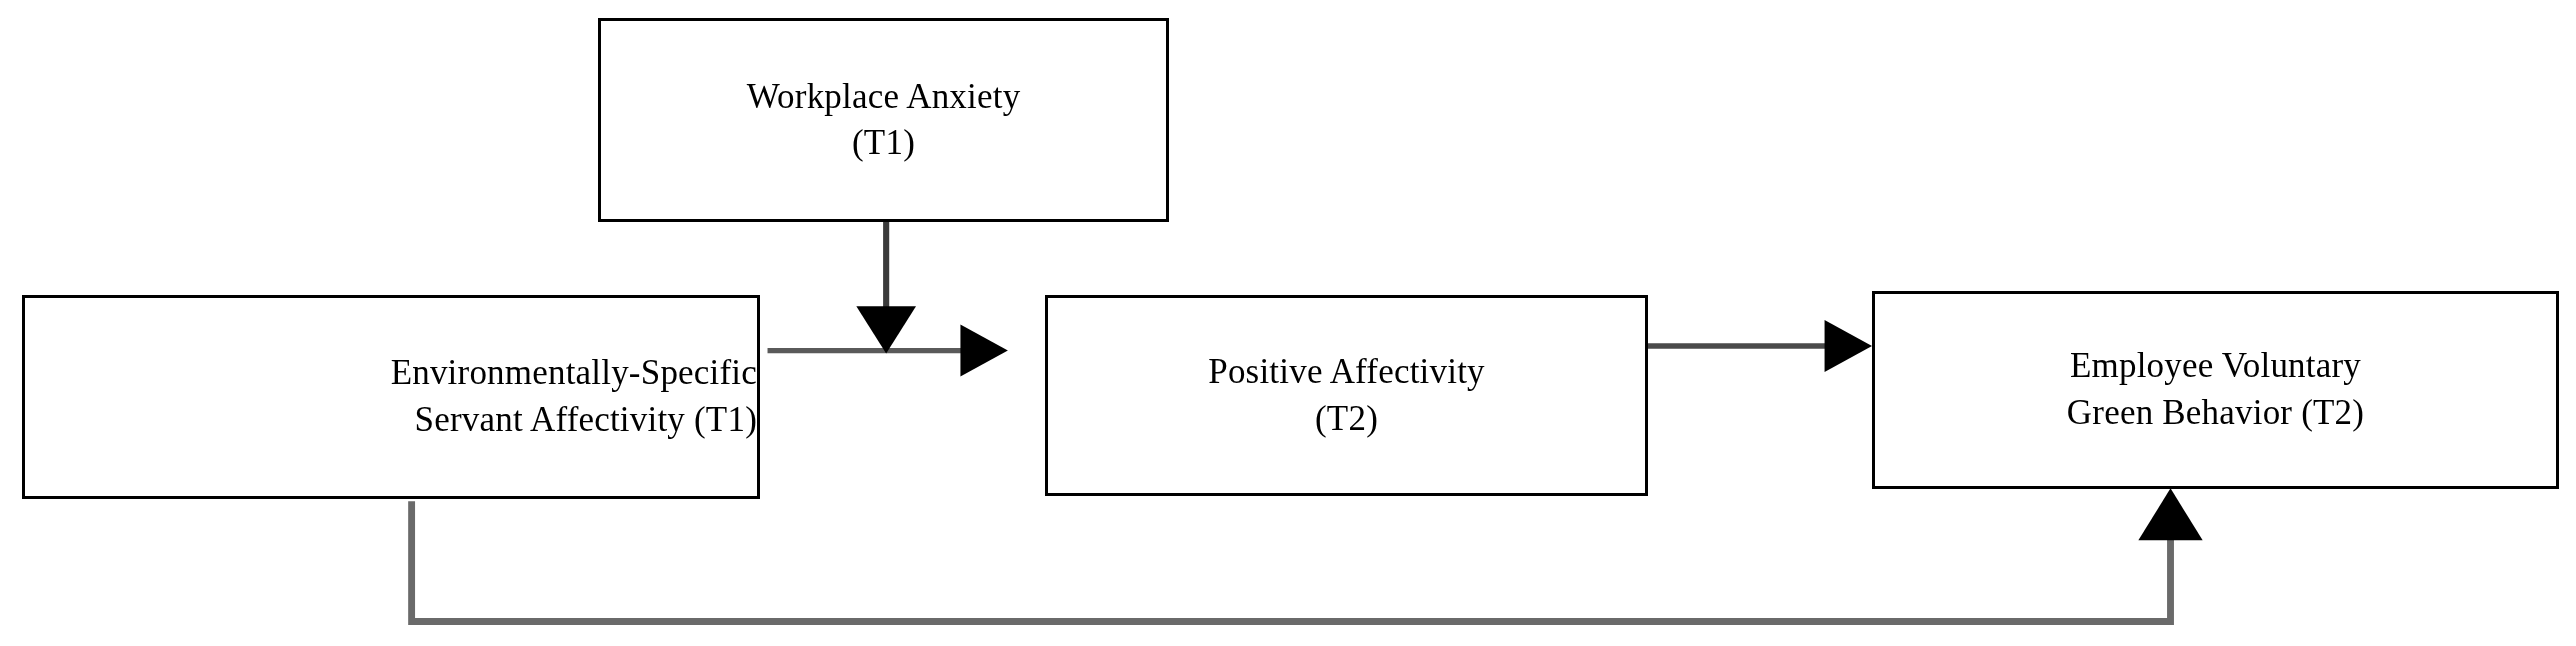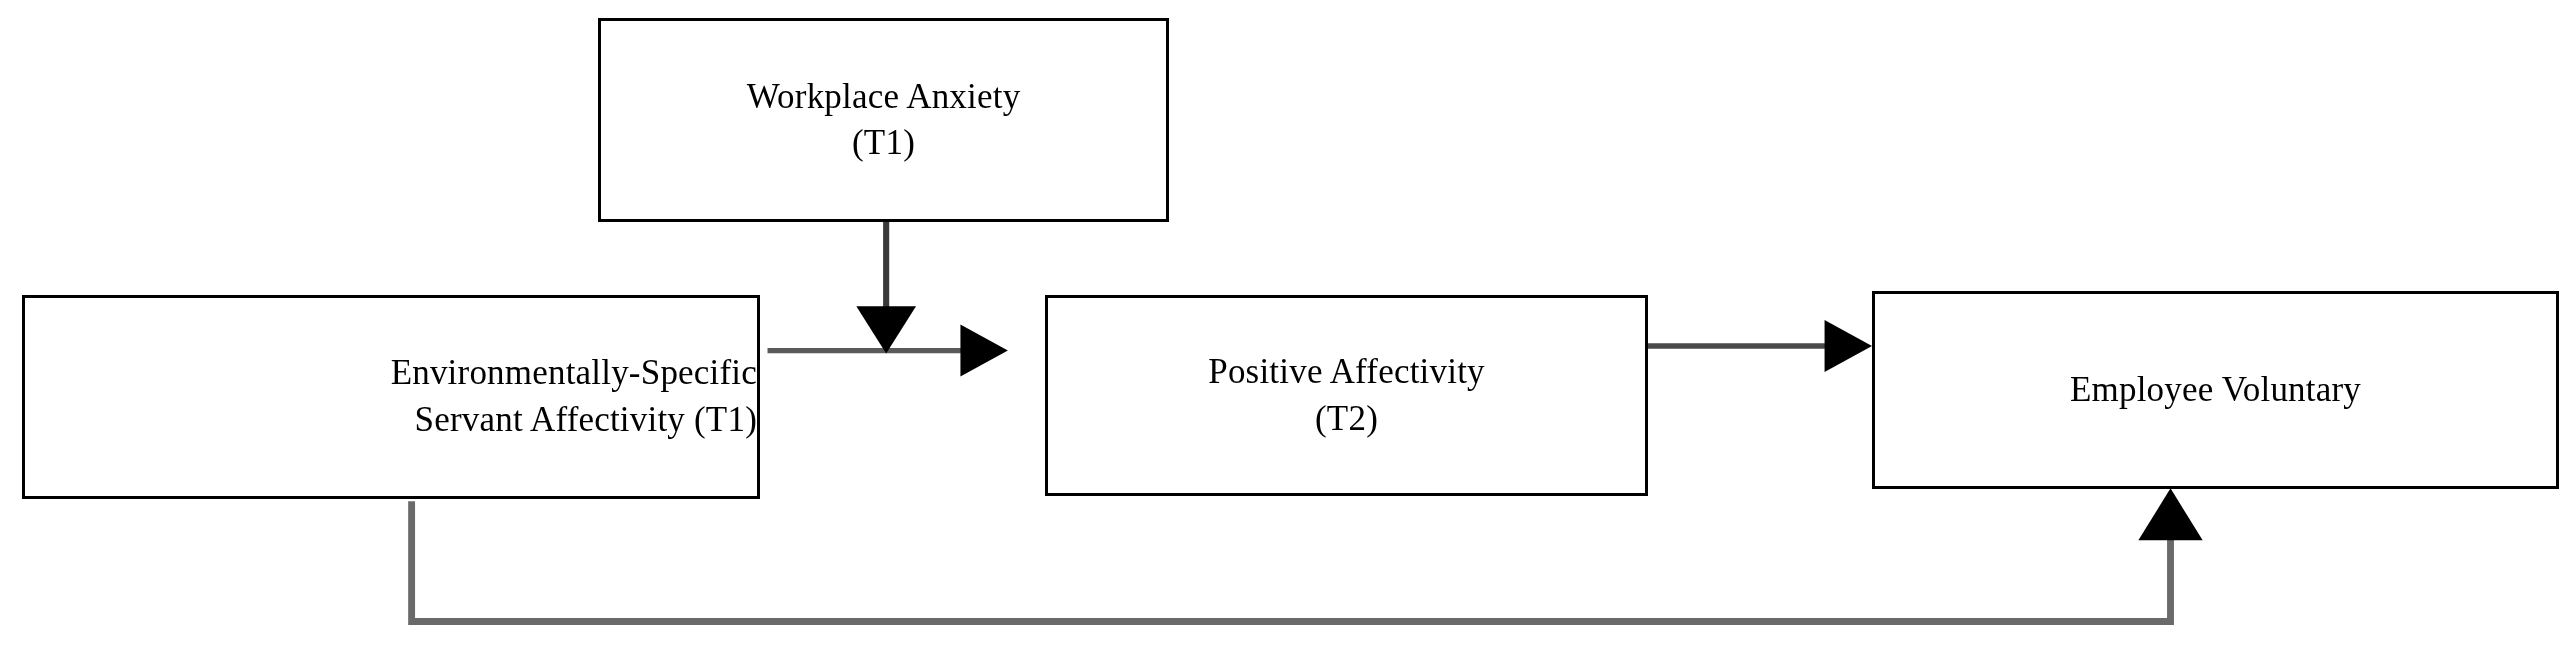--- a/index.html
+++ b/index.html
@@ -109,16 +109,17 @@
     <span class="node-line">Servant Affectivity (T1)</span>
   </div>
 
   <div class="node" id="node-pa">
     <span class="node-line">Positive Affectivity</span>
     <span class="node-line">(T2)</span>
   </div>
 
   <div class="node" id="node-evgb">
     <span class="node-line">Employee Voluntary</span>
+    <span class="node-line">Green Behavior (T2)</span>
   </div>
 
 </div>
 
 
 </body></html>

